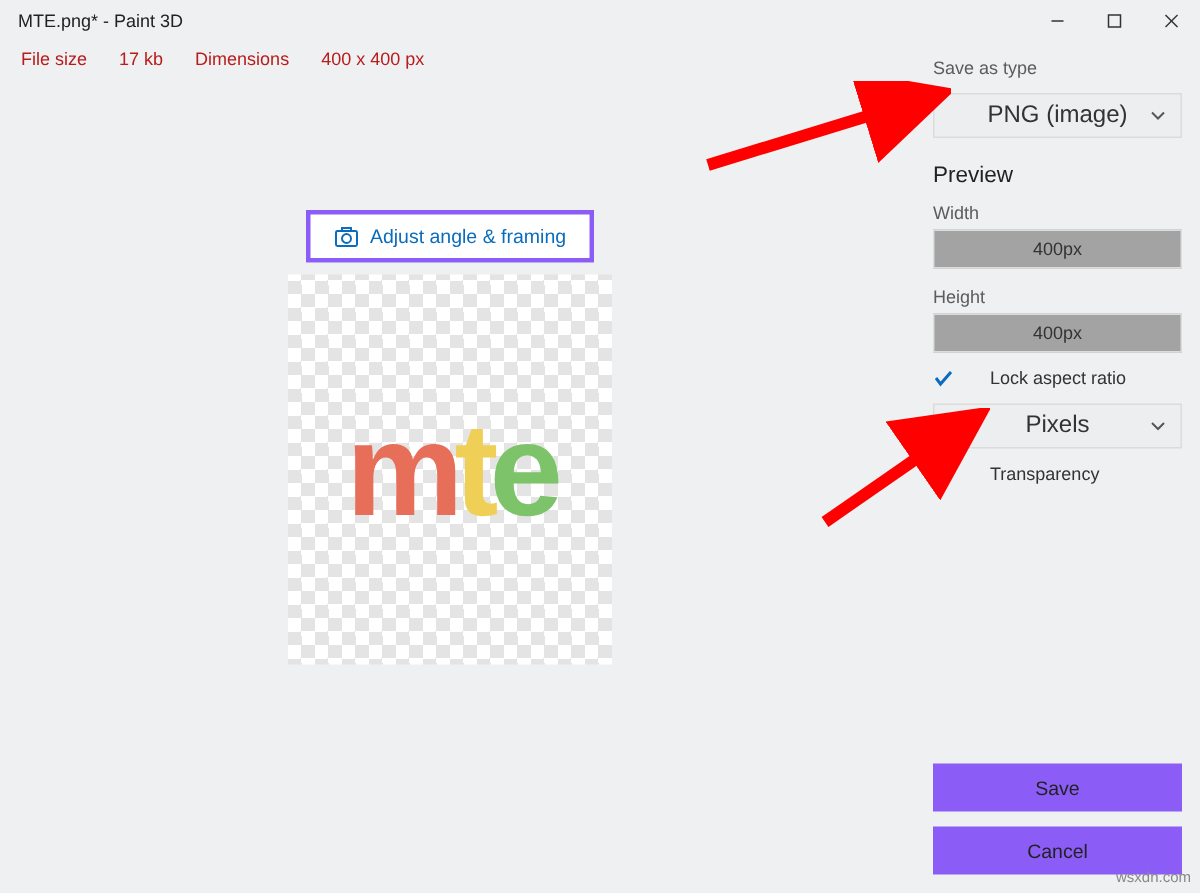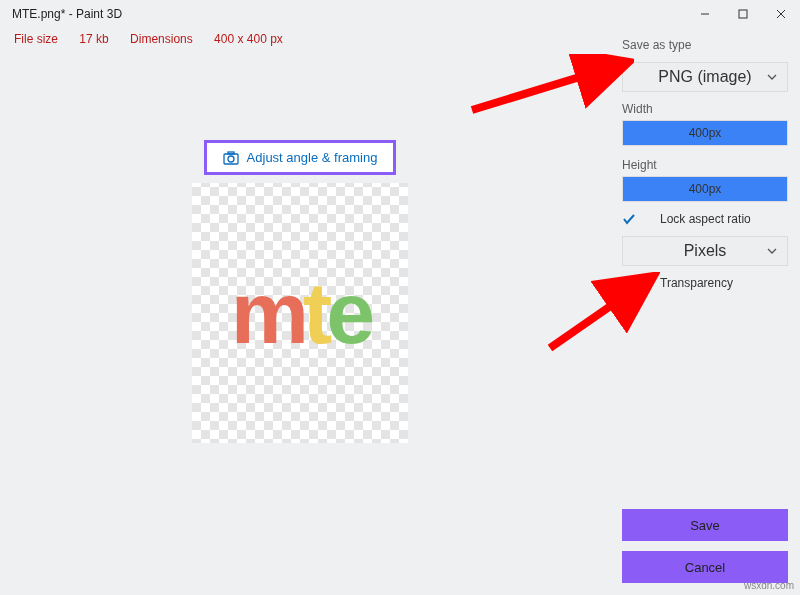--- a/index.html
+++ b/index.html
@@ -19,21 +19,21 @@
   .mte .m { color: #e76f5a; }
   .mte .t { color: #efcf55; }
   .mte .e { color: #7dc36a; }
   .sidebar { position: absolute; right: 0; top: 28px; width: 190px; bottom: 0; padding: 10px 12px 12px 12px; display: flex; flex-direction: column; gap: 10px; }
   .lbl { font-size: 12px; color: #5c5c5c; }
   .sec-title { font-size: 15px; color: #222; margin-top: 6px; }
   .dropdown { background: #eceeef; border: 1px solid #dcdcdc; height: 30px; display: flex; align-items: center; justify-content: center; position: relative; font-size: 16px; color: #333; cursor: pointer; }
   .dropdown .chev { position: absolute; right: 10px; }
   .row2 { display: flex; gap: 12px; flex-direction: column; }
   .col { flex: 1; display: flex; flex-direction: column; gap: 4px; }
-  .inp { background: #3b82f6; border: 1px solid #dcdcdc; height: 26px; font-size: 12px; text-align: center; color: #333; width: 100%; }
+  .inp { background: #a3a3a3; border: 1px solid #dcdcdc; height: 26px; font-size: 12px; text-align: center; color: #333; width: 100%; }
   .chk { display: flex; align-items: center; gap: 24px; font-size: 12px; color: #333; cursor: pointer; }
   .chk svg { width: 14px; height: 14px; }
   .spacer { flex: 1; }
   .btn { background: #8b5cf6; border: none; height: 32px; font-size: 13px; color: #222; cursor: pointer; }
   .arrow { position: absolute; pointer-events: none; }
   .watermark { position: absolute; right: 6px; bottom: 4px; font-size: 10px; color: #888; }
 </style>
 </head>
 <body>
 
@@ -83,20 +83,21 @@
 </div>
 
 <div class="sidebar">
   <div class="lbl">Save as type</div>
   <div class="dropdown">
     <span>PNG (image)</span>
     <svg class="chev" width="10" height="6" fill="none" stroke="#555" stroke-width="1.3">
         <polyline points="1,1 5,5 9,1"></polyline>
       </svg>
   </div>
+  <div class="sec-title">Preview</div>
   <div class="row2">
     <div class="col">
       <div class="lbl">Width</div>
       <input class="inp" value="400px" style="">
     </div>
     <div class="col">
       <div class="lbl">Height</div>
       <input class="inp" value="400px" style="">
     </div>
   </div>

